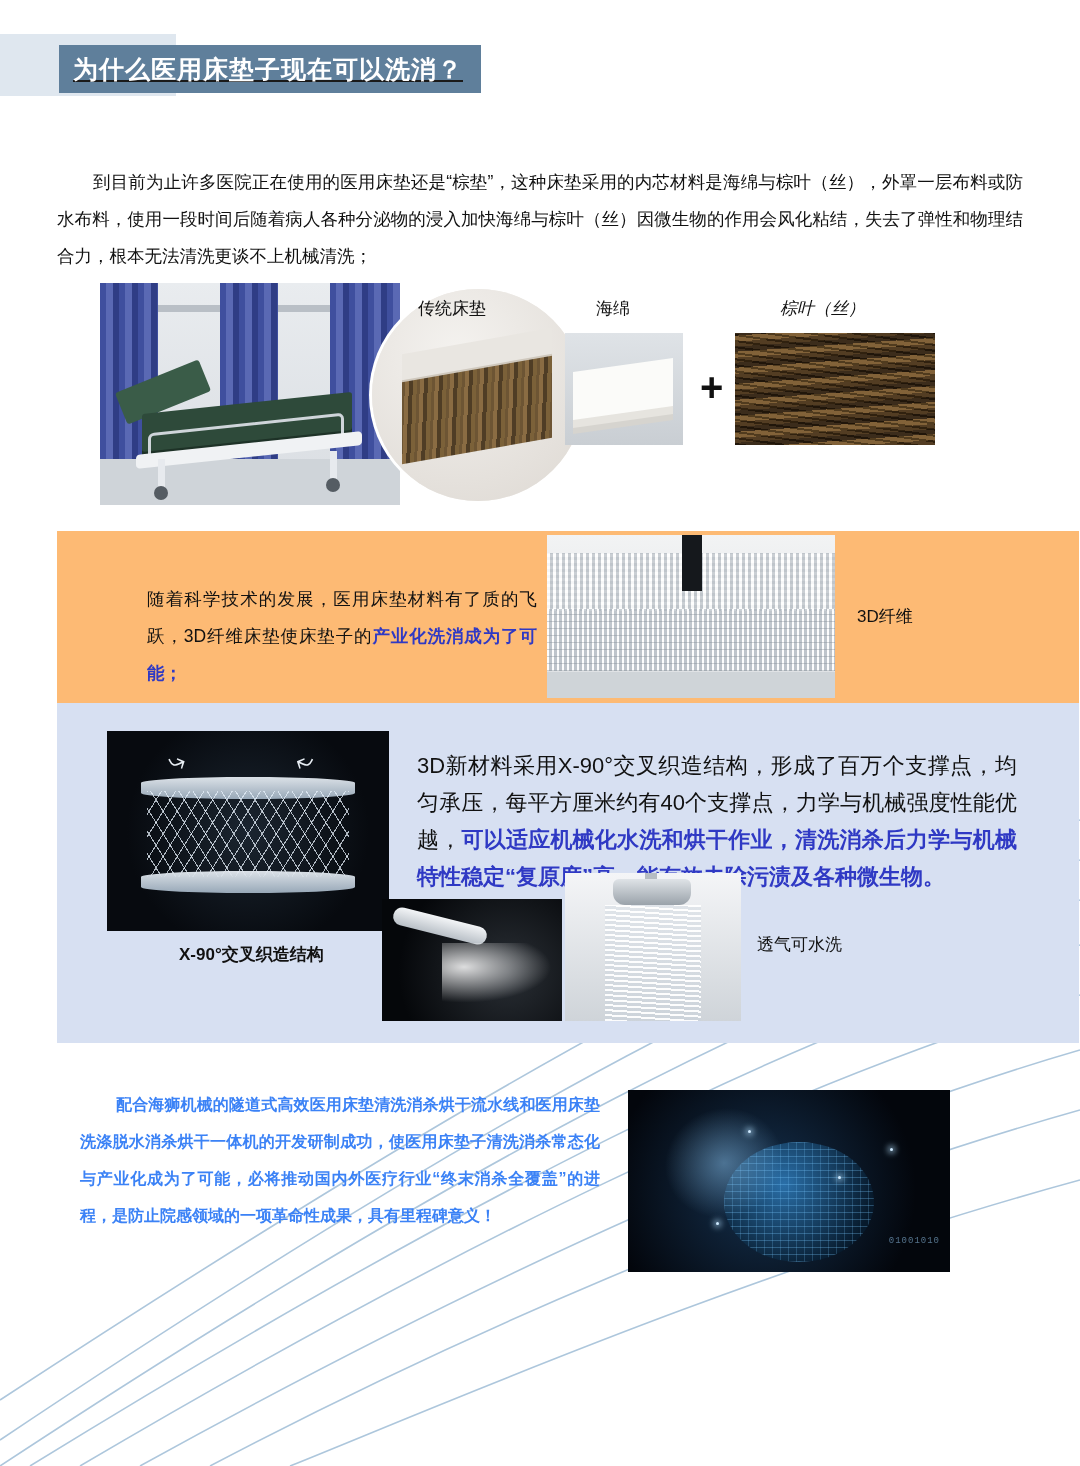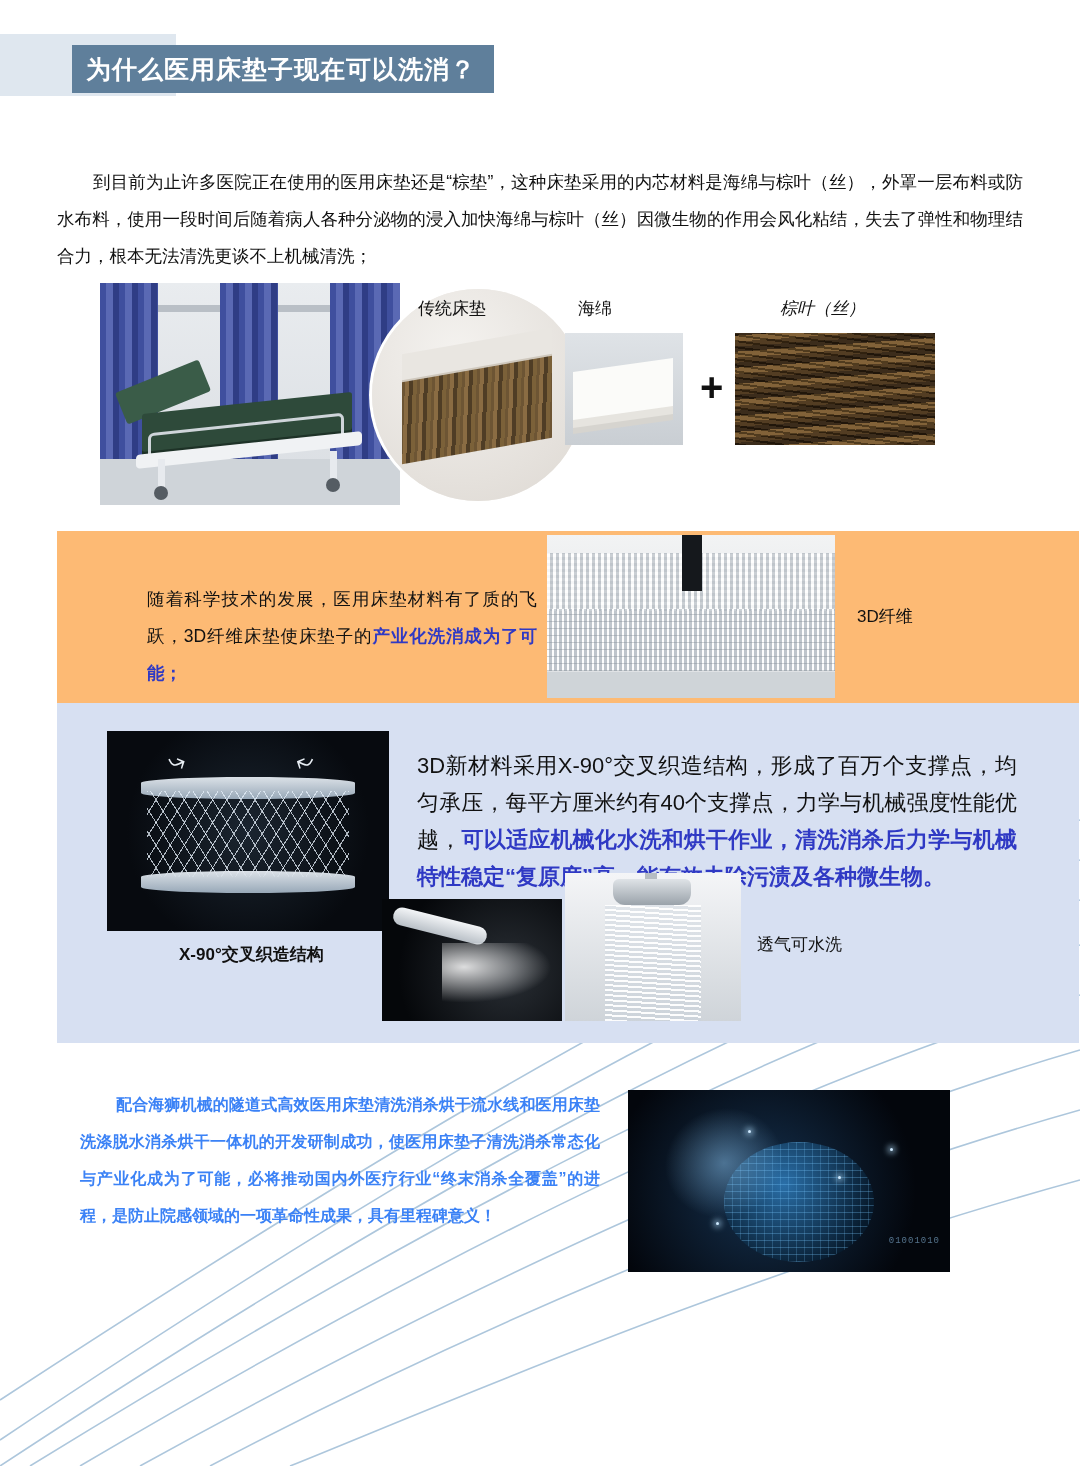--- a/index.html
+++ b/index.html
@@ -30,28 +30,29 @@
     position: absolute;
     left: 0;
     top: 34px;
     width: 176px;
     height: 62px;
     background: #dfe7ef;
     z-index: 1;
   }
   .header-title-box {
     position: absolute;
-    left: 72px;
+    left: 59px;
     top: 45px;
     height: 48px;
     background: #5f7f9b;
     display: flex;
     align-items: center;
     padding: 0 18px 0 14px;
     z-index: 2;
+    text-decoration: underline;
   }
   .header-title-box .title-text {
     color: #ffffff;
     font-size: 25px;
     font-weight: bold;
     letter-spacing: 1px;
     white-space: nowrap;
   }
 
   
@@ -155,21 +156,21 @@
     width: 118px; height: 112px;
     overflow: hidden;
     background: #cfd3d8;
   }
   .sponge-bg { position:absolute; inset:0; background: linear-gradient(#dfe3e7,#c9ced3); }
   .sponge-slab {
     position:absolute; left:8px; top:32px; width:100px; height:48px;
     background:#fbfbf9; transform: skewY(-8deg);
     box-shadow: 0 8px 0 #e6e4df, 0 14px 0 #d6d4cf;
   }
-  .label-sponge { left: 478px; top: 14px; font-family: Liberation Serif, serif; }
+  .label-sponge { left: 496px; top: 14px; font-family: Liberation Serif, serif; }
 
   .plus-sign {
     position: absolute;
     left: 600px; top: 82px;
     font-size: 40px;
     font-weight: bold;
     color: #111;
   }
 
   .coir-box {

